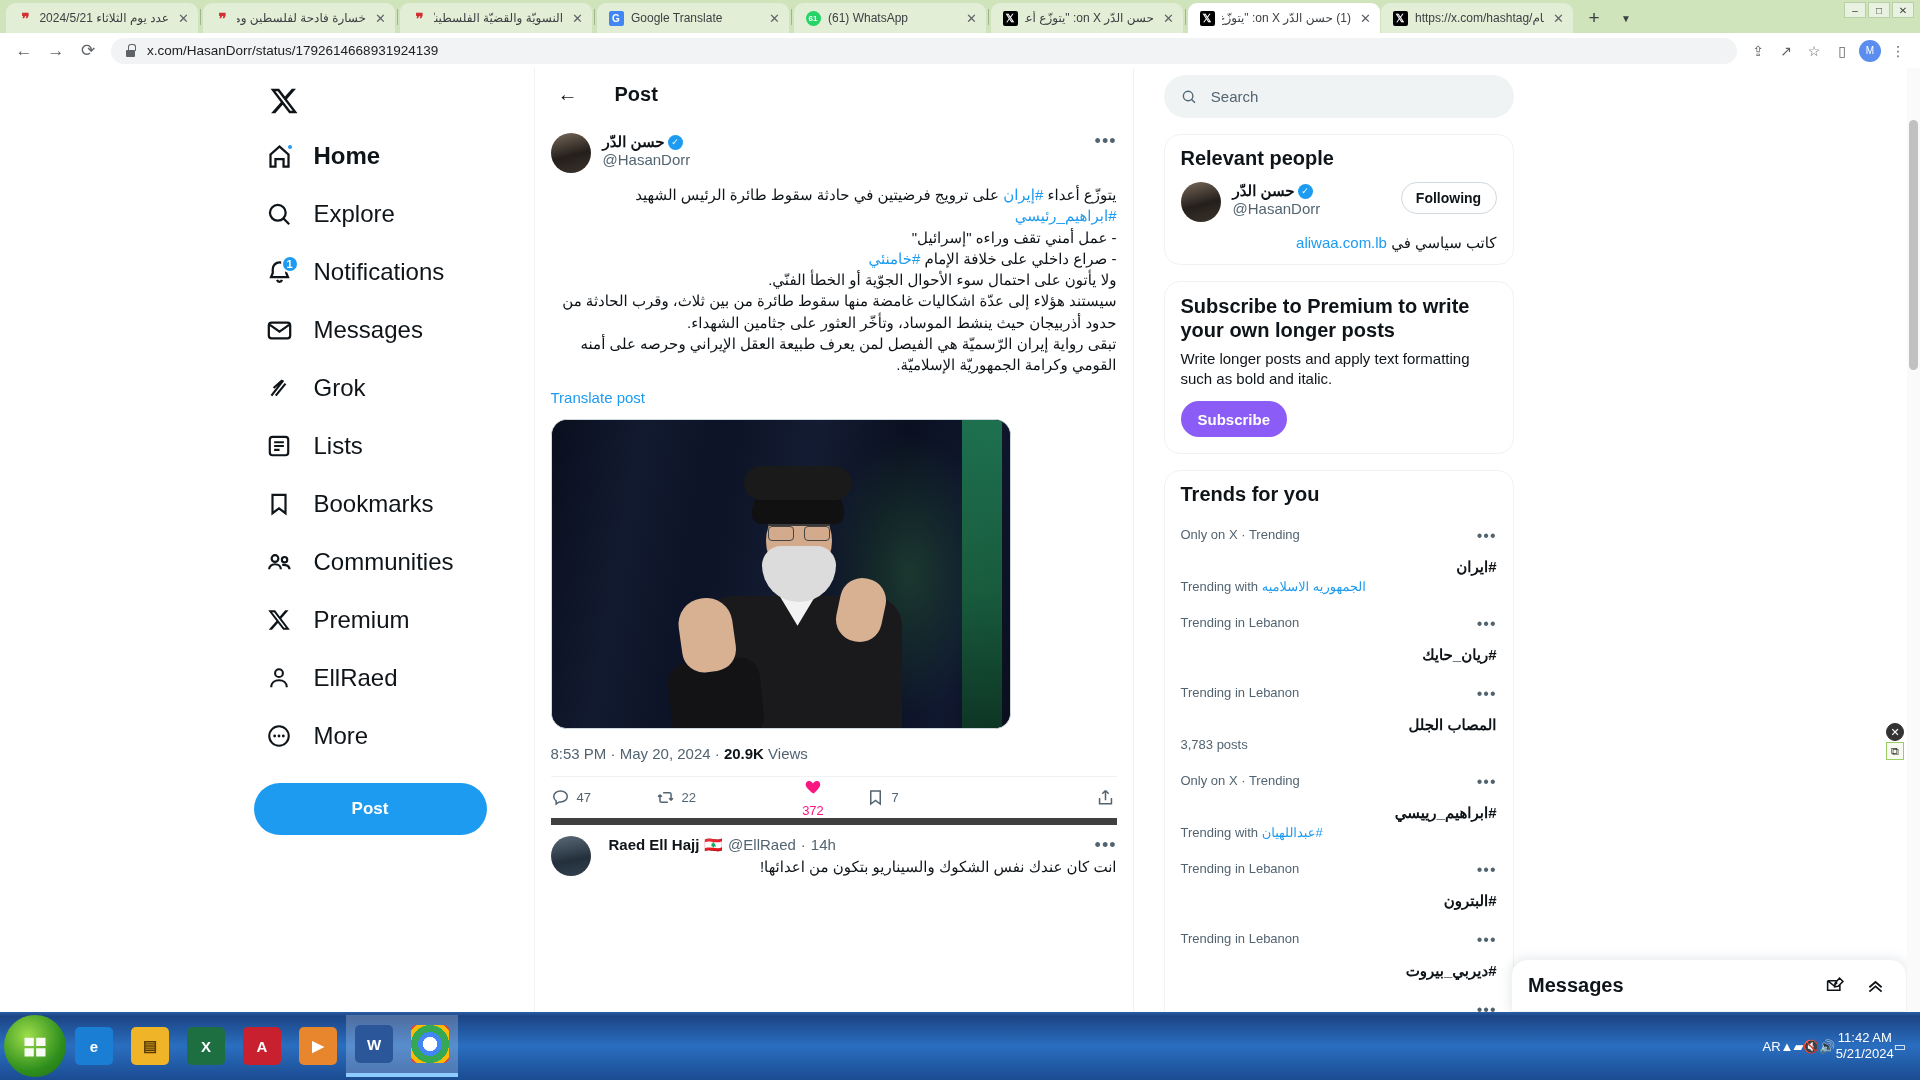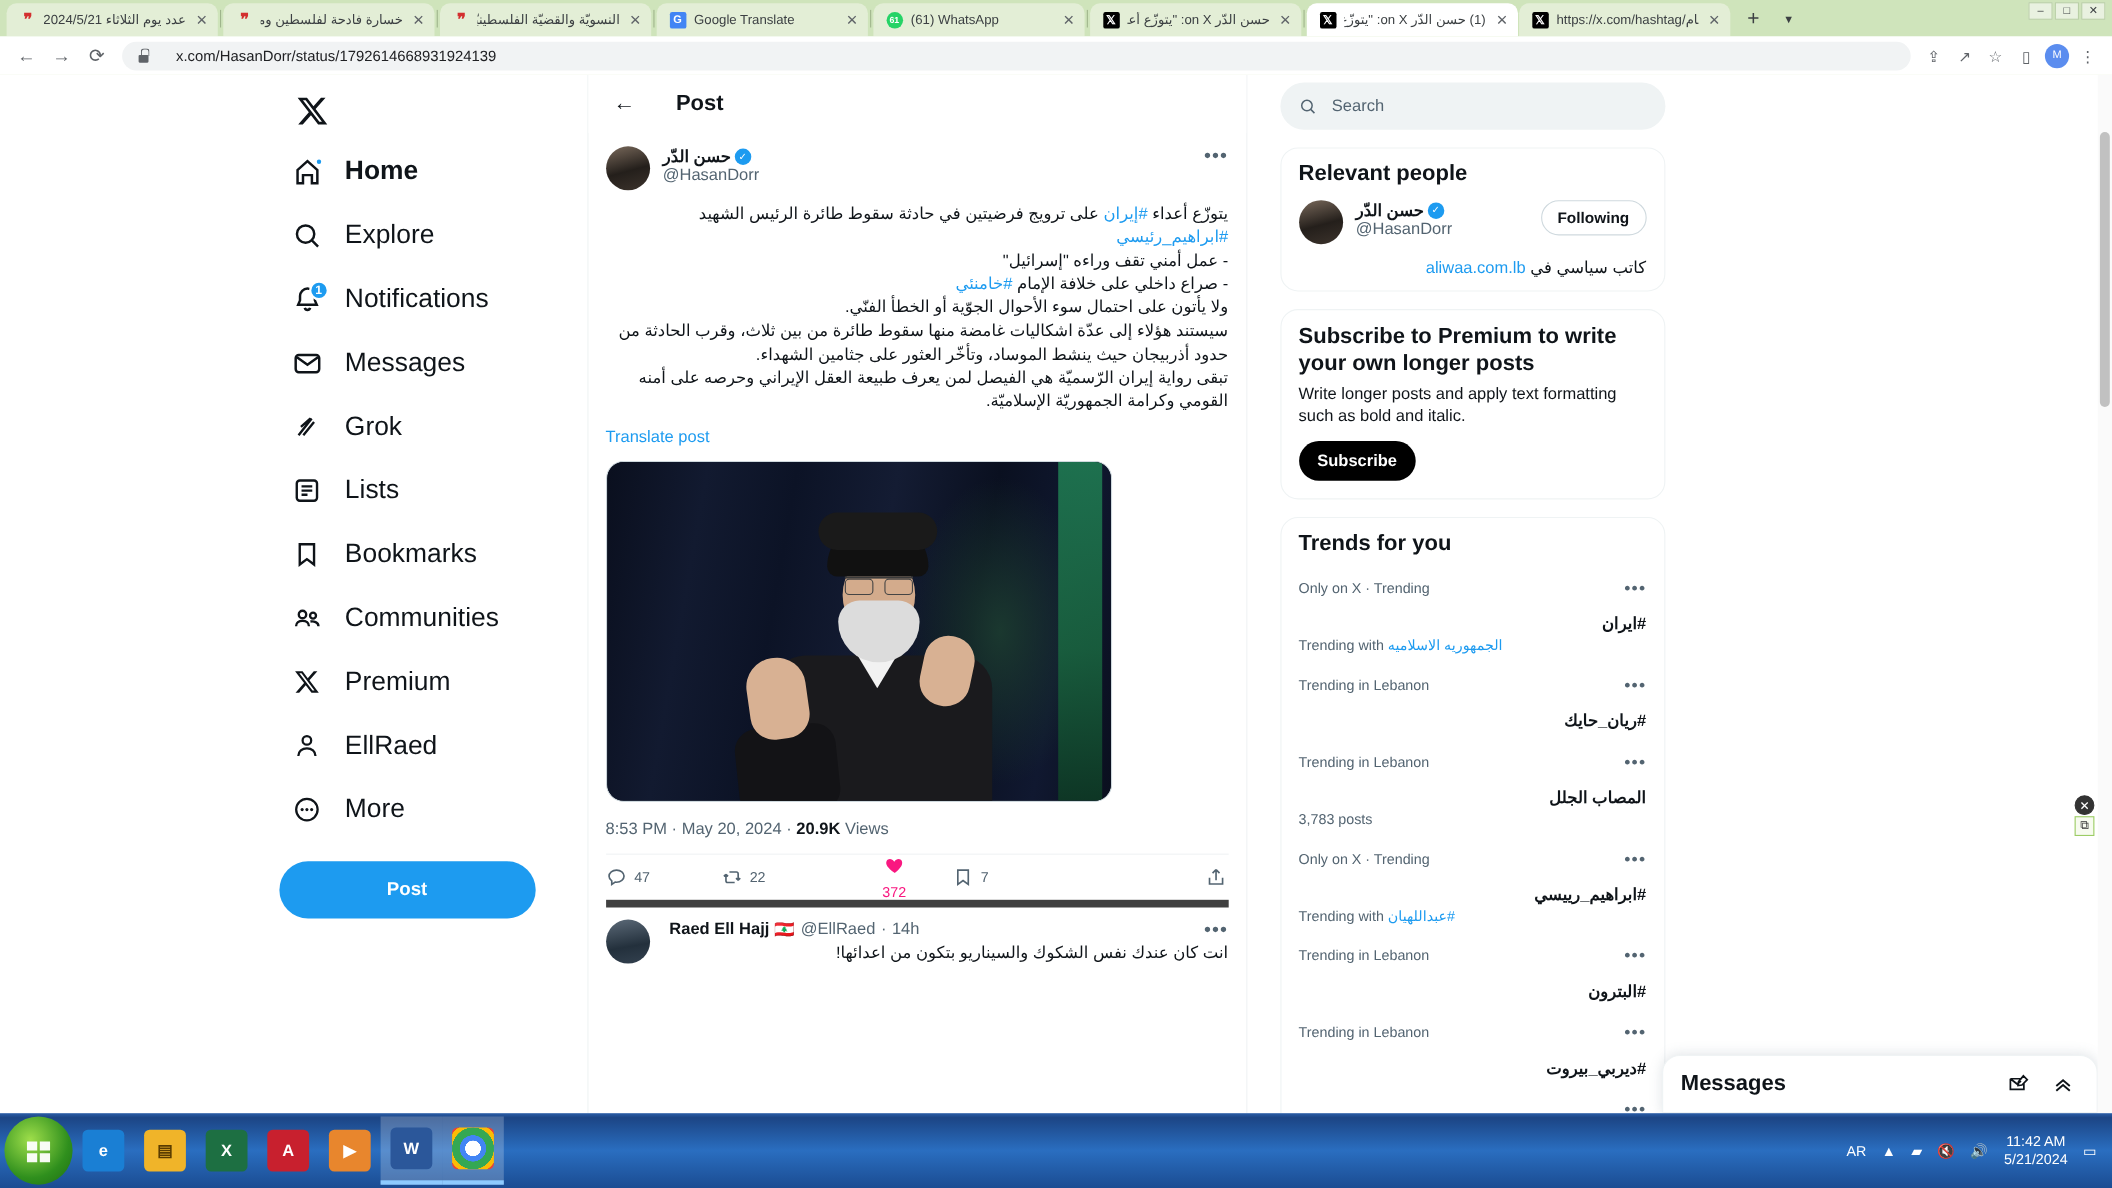--- a/index.html
+++ b/index.html
@@ -66,21 +66,21 @@
         font-size: 10px; color: #3c4043; background: #e9f1e0; border: 1px solid #b9cfa6; }
 
   #toolbar {
     position: absolute; top: 33px; left: 0; width: 1920px; height: 35px;
     background: #ffffff; display: flex; align-items: center; gap: 0; padding: 0 8px;
   }
   .nav-btn { width: 32px; height: 32px; display: flex; align-items: center; justify-content: center;
              color: #5f6368; font-size: 17px; flex: 0 0 auto; }
   #omnibox {
     flex: 1 1 auto; height: 26px; background: #f1f3f4; border-radius: 13px;
-    display: flex; align-items: center; gap: 24px; padding: 0 14px; margin: 0 7px;
+    display: flex; align-items: center; gap: 11px; padding: 0 14px; margin: 0 7px;
     font-size: 13.5px; color: #202124;
   }
   .lock-icon { width: 11px; height: 13px; position: relative; flex: 0 0 auto; }
   .lock-icon::before { content:''; position:absolute; left:1px; bottom:0; width:9px; height:7px;
                        background:#5f6368; border-radius:1px; }
   .lock-icon::after { content:''; position:absolute; left:2.5px; top:0; width:6px; height:6px;
                       border:1.5px solid #5f6368; border-bottom:none; border-radius:3px 3px 0 0; }
   .tb-icon { width: 28px; height: 28px; display:flex; align-items:center; justify-content:center;
              color:#5f6368; font-size:14px; flex:0 0 auto; }
   #profile-avatar { width: 22px; height: 22px; border-radius: 50%; background: #5b8def;
@@ -221,21 +221,21 @@
                           background: linear-gradient(165deg,#7a6a5c 0%,#241f1b 55%,#3c332c 100%); }
   .person-names { flex: 1 1 auto; }
   .person-bio { direction: rtl; text-align: right; font-size: 15px; color: #0f1419; padding: 0 16px 12px; }
   .person-bio .lnk { color: #1d9bf0; }
   #following-btn { width: 96px; height: 32px; border-radius: 16px; background: #fff; border: 1px solid #cfd9de;
                    font-size: 14px; font-weight: bold; color: #0f1419; flex: 0 0 auto; }
   #premium-card { padding: 12px 16px 16px; }
   #premium-card h2 { padding: 0 0 6px; line-height: 1.22; }
   #premium-desc { font-size: 15px; color: #0f1419; line-height: 1.35; }
   #subscribe-btn { margin-top: 12px; height: 36px; padding: 0 17px; border-radius: 18px;
-                   background: #000000; color: #fff; font-size: 15px; font-weight: bold; border: none; }
+                   background: #8b5cf6; color: #fff; font-size: 15px; font-weight: bold; border: none; }
   .trend-row { padding: 11px 16px 10px; position: relative; }
   .trend-cat { font-size: 13px; color: #536471; }
   .trend-name { font-size: 15px; font-weight: bold; color: #0f1419; direction: rtl; text-align: right; margin-top: 16px; }
   .trend-sub { font-size: 13px; color: #536471; margin-top: 3px; }
   .trend-sub .lnk { color: #1d9bf0; direction: rtl; unicode-bidi: embed; }
   .trend-count { font-size: 13px; color: #536471; margin-top: 3px; }
   .trend-more { position: absolute; right: 16px; top: 11px; color: #536471; font-size: 16px; letter-spacing: 1px; }
 
   
   #messages-dock {
@@ -257,21 +257,21 @@
   #taskbar { position: absolute; bottom: 0; left: 0; width: 1920px; height: 68px;
              background: linear-gradient(180deg,#2b5ea8 0%,#1c4585 6%,#2a6ec0 50%,#1b4c92 100%);
              display: flex; align-items: center; }
   #start-btn { width: 62px; height: 62px; margin-left: 4px; border-radius: 50%;
                background: radial-gradient(circle at 38% 34%, #9ede4a, #2f8f1d 62%, #1d6b12);
                display:flex; align-items:center; justify-content:center; flex: 0 0 auto; }
   .tb-app { width: 56px; height: 62px; display:flex; align-items:center; justify-content:center; flex:0 0 auto; }
   .tb-app .app-sq { width: 38px; height: 38px; border-radius: 5px; display:flex; align-items:center; justify-content:center;
                     color:#fff; font-size:15px; font-weight:bold; }
   .tb-app.active { border-bottom: 4px solid #8ecbff; background: rgba(255,255,255,.22); }
-  #tray { margin-left: auto; display: flex; align-items: center; gap: 14px; padding-right: 14px; color: #fff; font-size: 12px; }
+  #tray { margin-left: auto; display: flex; align-items: center; gap: 0; padding-right: 14px; color: #fff; font-size: 12px; }
   #tray-clock { text-align: center; line-height: 1.25; font-size: 13px; }
   .tray-ico { font-size: 13px; }
 </style>
 </head>
 <body>
 
 <div id="browser-chrome">
 
   <div id="tabstrip">
 

